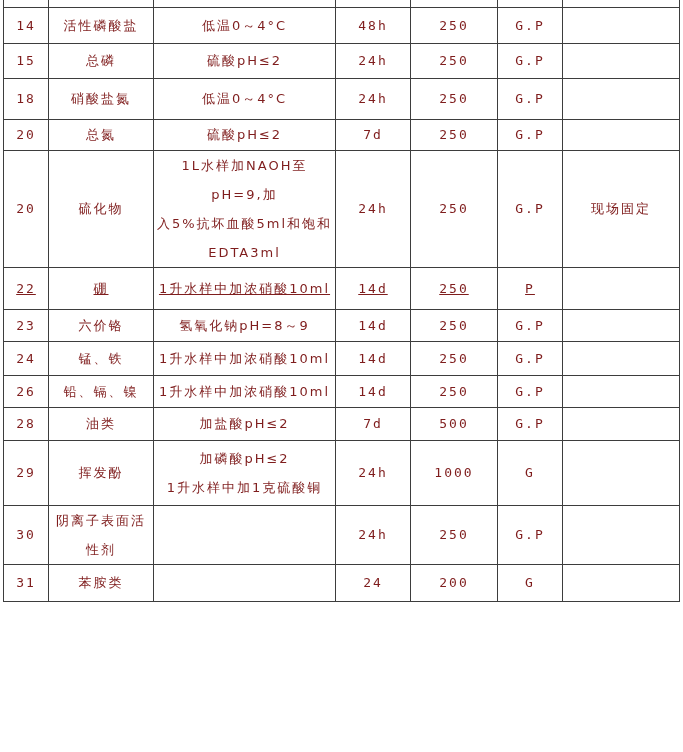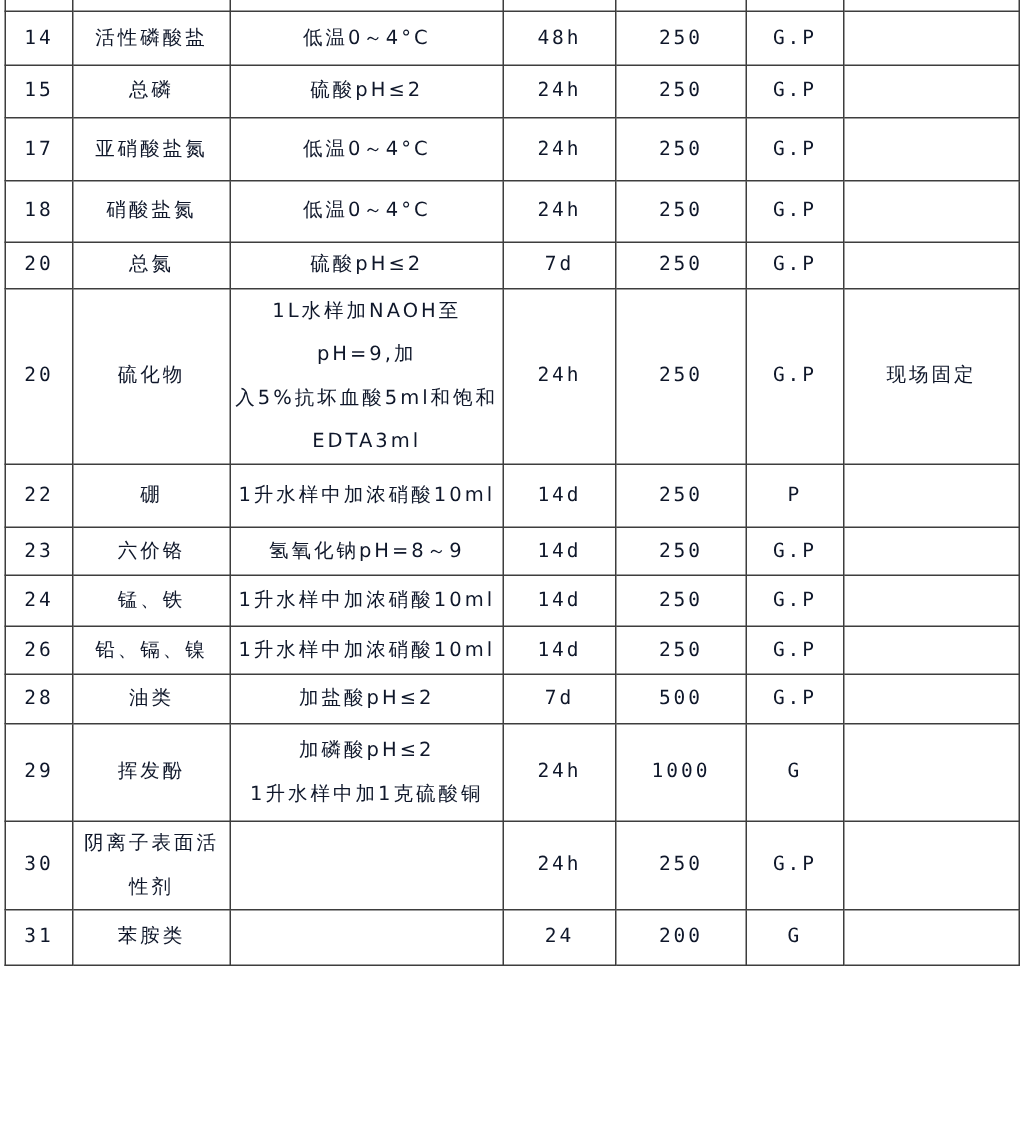--- a/index.html
+++ b/index.html
@@ -1,20 +1,20 @@
 <!DOCTYPE html>
 <html><head>
 <meta charset="utf-8">
 <style>
   html,body{margin:0;padding:0;background:#ffffff;}
   .page{
     width:683px;height:752px;overflow:hidden;position:relative;
     background:#ffffff;
     font-family:"DejaVu Sans",sans-serif;
-    color:#0f172a;
+    color:#7f1d1d;
   }
   table.preservation{
     border-collapse:collapse;
     table-layout:fixed;
     margin-left:3px;
     width:676px;
   }
   table.preservation td{
     border:1px solid #3d3d3d;
     text-align:center;
@@ -69,29 +69,20 @@
   </tr>
         <tr style="height: 35px;">
     <td class="c-no">15</td>
     <td class="c-item">总磷</td>
     <td class="c-method">硫酸pH≤2</td>
     <td class="c-time">24h</td>
     <td class="c-vol">250</td>
     <td class="c-cont">G.P</td>
     <td class="c-note"></td>
   </tr>
-        <tr style="height: 42px;">
-    <td class="c-no">17</td>
-    <td class="c-item">亚硝酸盐氮</td>
-    <td class="c-method">低温0～4°C</td>
-    <td class="c-time">24h</td>
-    <td class="c-vol">250</td>
-    <td class="c-cont">G.P</td>
-    <td class="c-note"></td>
-  </tr>
         <tr style="height: 41px;">
     <td class="c-no">18</td>
     <td class="c-item">硝酸盐氮</td>
     <td class="c-method">低温0～4°C</td>
     <td class="c-time">24h</td>
     <td class="c-vol">250</td>
     <td class="c-cont">G.P</td>
     <td class="c-note"></td>
   </tr>
         <tr style="height: 31px;">
@@ -107,21 +98,21 @@
     <td class="c-no">20</td>
     <td class="c-item">硫化物</td>
     <td class="c-method">1L水样加NAOH至pH=9,加
 入5%抗坏血酸5ml和饱和
 EDTA3ml</td>
     <td class="c-time">24h</td>
     <td class="c-vol">250</td>
     <td class="c-cont">G.P</td>
     <td class="c-note">现场固定</td>
   </tr>
-        <tr style="height: 42px;">
+        <tr style="height: 42px; text-decoration: underline;">
     <td class="c-no">22</td>
     <td class="c-item">硼</td>
     <td class="c-method">1升水样中加浓硝酸10ml</td>
     <td class="c-time">14d</td>
     <td class="c-vol">250</td>
     <td class="c-cont">P</td>
     <td class="c-note"></td>
   </tr>
         <tr style="height: 32px;">
     <td class="c-no">23</td>

